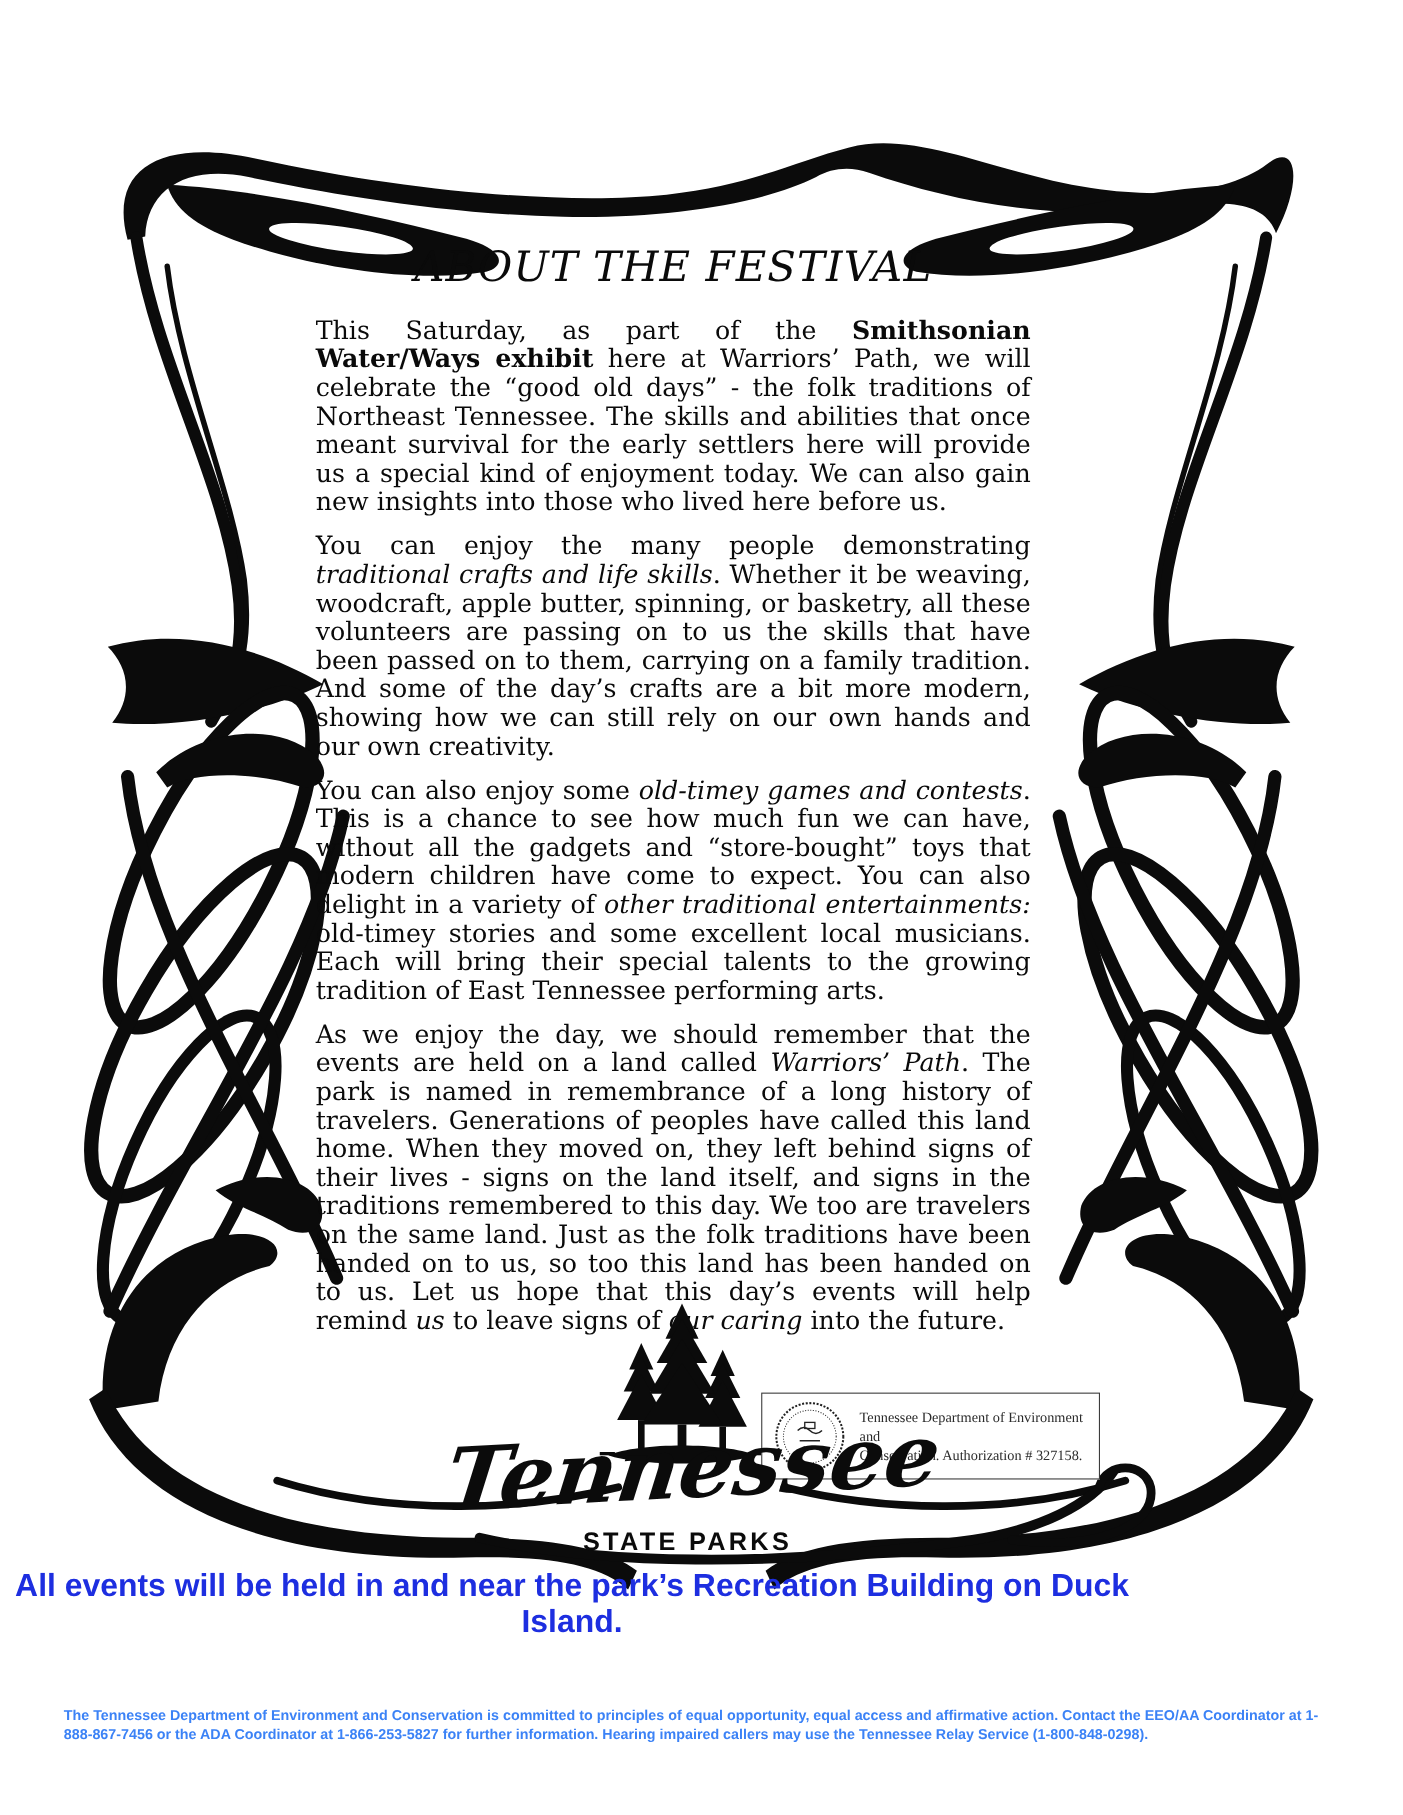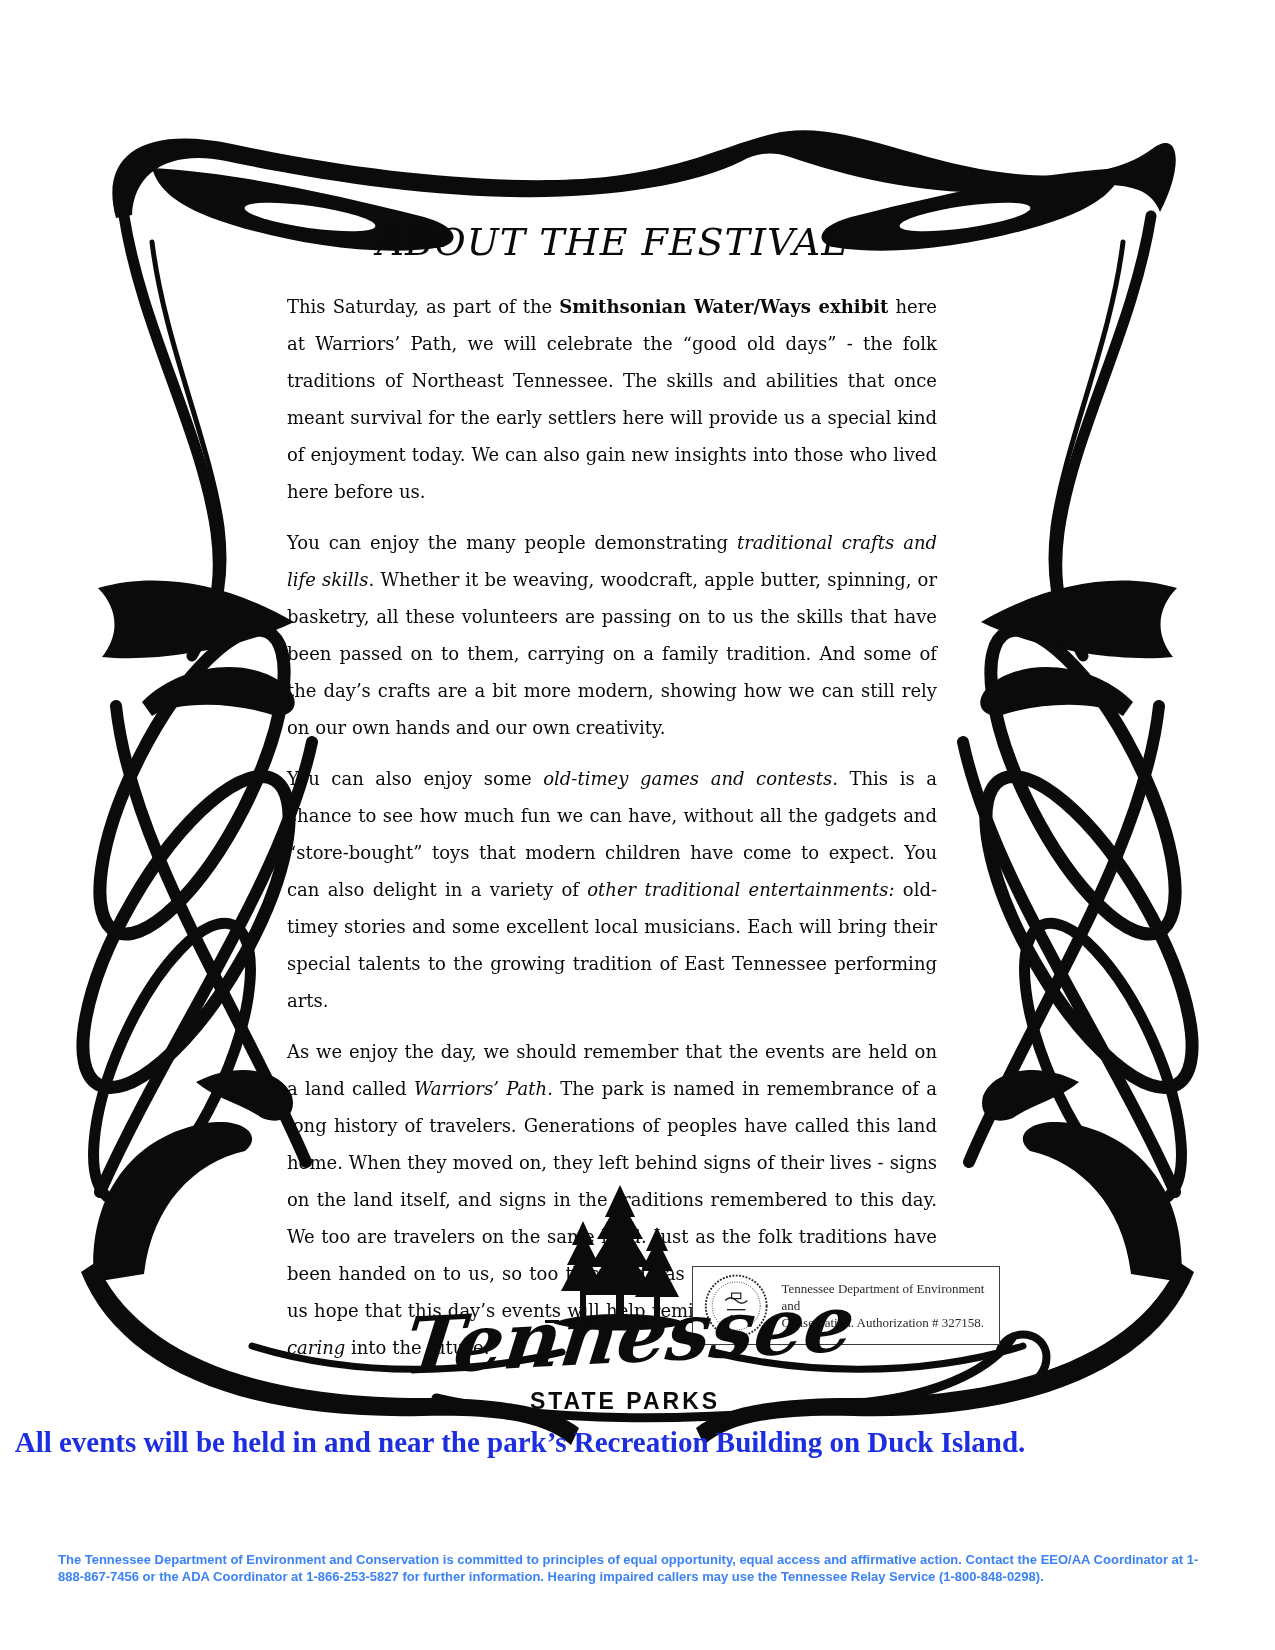--- a/index.html
+++ b/index.html
@@ -21,22 +21,22 @@
   .title {
     font-family:"DejaVu Serif", serif;
     font-style:italic;
     font-weight:normal;
     font-size:38px;
     text-align:center;
     letter-spacing:1px;
     margin:0 0 24px 0;
   }
   .para {
-    font-size:18px;
-    line-height:37px;
+    font-size:23px;
+    line-height:26px;
     text-align:justify;
     margin:0 0 14px 0;
   }
   .seg-bold  { font-weight:bold; }
   .seg-italic{ font-style:italic; }
 
   
   .trees { position:absolute; left:545px; top:1183px; }
   .sealbox {
     position:absolute; left:692px; top:1266px; width:308px; height:79px;
@@ -62,21 +62,21 @@
     position:absolute; left:495px; top:1388px; width:260px;
     text-align:center;
     font-family:Liberation Sans, sans-serif;
     font-weight:bold; font-size:23px; letter-spacing:3px;
     color:#0b0b0b;
     white-space:nowrap;
   }
   .banner {
     position:absolute; left:0; top:1426px; width:1040px;
     text-align:center;
-    font-family:Liberation Serif, serif;
+    font-family:Liberation Sans, sans-serif;
     font-weight:bold; font-size:29px;
   }
   .footer {
     position:absolute; left:58px; top:1551px; width:1160px;
     font-family:"Liberation Sans", sans-serif;
     font-weight:bold; font-size:13px; line-height:17px;
     color:#3b82f6;
   }
 </style>
 </head>

